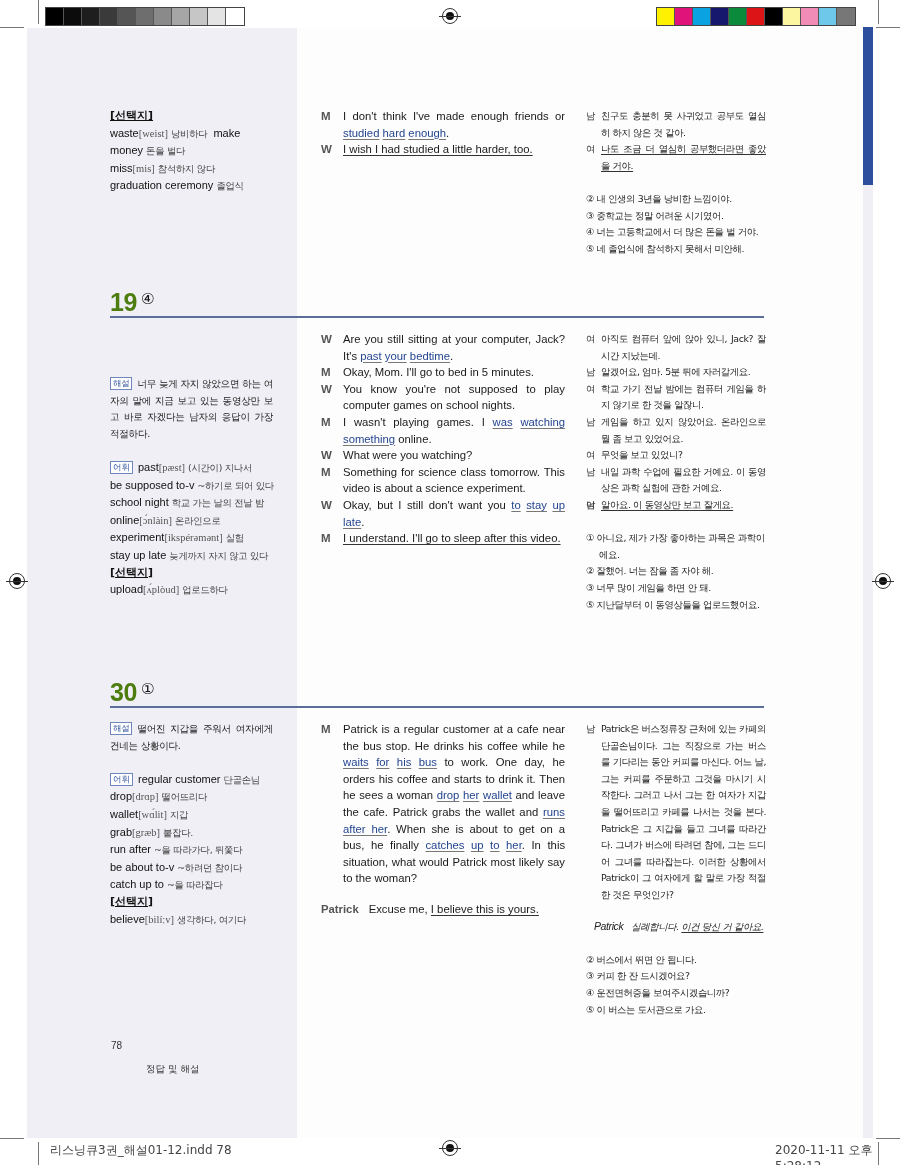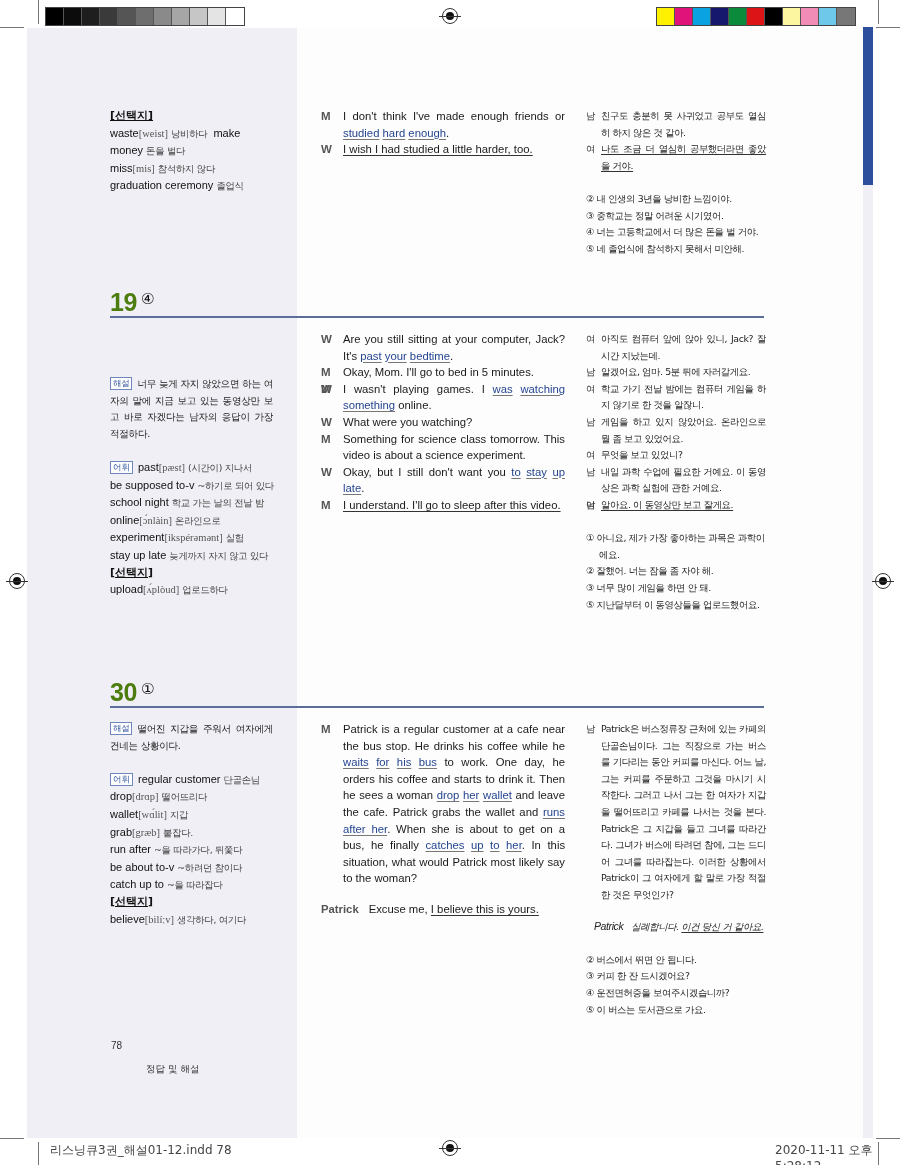--- a/index.html
+++ b/index.html
@@ -153,21 +153,21 @@
   <div class="vrow"><span>online</span><span class="phon">[ɔ́nlàin]</span> <span class="ko">온라인으로</span></div>
   <div class="vrow"><span>experiment</span><span class="phon">[ikspérəmənt]</span> <span class="ko">실험</span></div>
   <div class="vrow"><span>stay up late</span> <span class="ko">늦게까지 자지 않고 있다</span></div>
   <div class="vrow bold-ko">[선택지]</div>
   <div class="vrow"><span>upload</span><span class="phon">[ʌ́plòud]</span> <span class="ko">업로드하다</span></div>
 </div>
 
 <div class="dlg" style="top:331px;">
   <div class="line"><span class="sp">W</span><span>Are you still sitting at your computer, Jack? It's </span><span class="hl">past</span> <span class="hl">your</span> <span class="hl">bedtime</span><span>.</span></div>
   <div class="line"><span class="sp">M</span><span>Okay, Mom. I'll go to bed in 5 minutes.</span></div>
-  <div class="line"><span class="sp">W</span></div>
+  <div class="line"><span class="sp">W</span><span>You know you're not supposed to play computer games on school nights.</span></div>
   <div class="line"><span class="sp">M</span><span>I wasn't playing games. I </span><span class="hl">was</span> <span class="hl">watching</span> <span class="hl">something</span><span> online.</span></div>
   <div class="line"><span class="sp">W</span><span>What were you watching?</span></div>
   <div class="line"><span class="sp">M</span><span>Something for science class tomorrow. This video is about a science experiment.</span></div>
   <div class="line"><span class="sp">W</span><span>Okay, but I still don't want you </span><span class="hl">to</span> <span class="hl">stay</span> <span class="hl">up</span> <span class="hl">late</span><span>.</span></div>
   <div class="line"><span class="sp">M</span><span class="ul">I understand. I'll go to sleep after this video.</span></div>
 </div>
 
 <div class="kr" style="top:331px;">
   <div class="kline"><span class="sp">여</span><span>아직도 컴퓨터 앞에 앉아 있니, Jack? 잘 시간 지났는데.</span></div>
   <div class="kline"><span class="sp">남</span><span>알겠어요, 엄마. 5분 뒤에 자러갈게요.</span></div>

